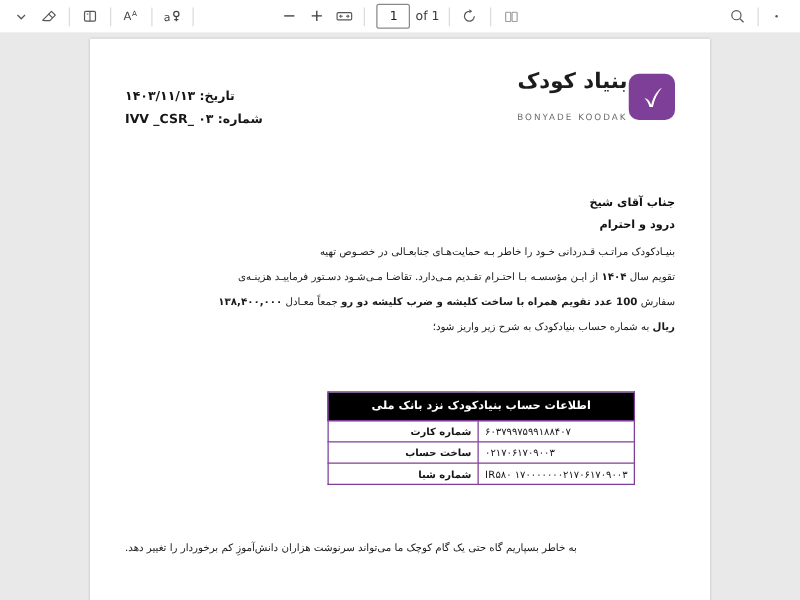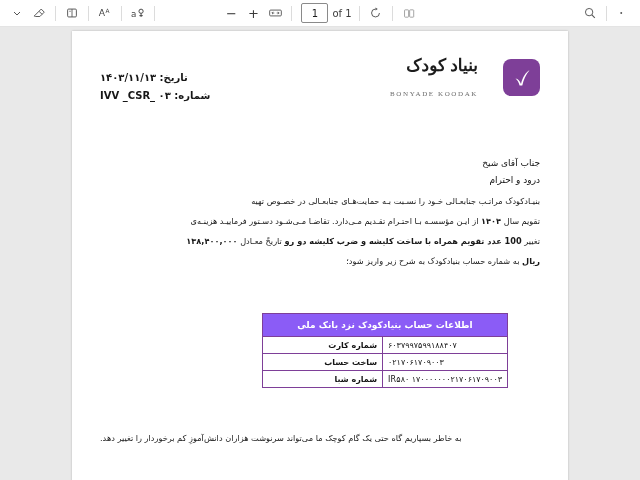--- a/index.html
+++ b/index.html
@@ -148,23 +148,22 @@
     font-size: 10px;
     font-weight: bold;
     line-height: 1.75;
     color: #161616;
     white-space: nowrap;
     margin-top: 12px;
   }
   .logo-wrap {
     display: flex;
     align-items: center;
-    gap: 25px;
+    gap: 1px;
     direction: rtl;
-    font-family: Liberation Serif, serif;
   }
   .logo-mark {
     width: 37px;
     height: 37px;
     border-radius: 8px;
     background: #7e3f98;
     display: flex;
     align-items: center;
     justify-content: center;
     flex: none;
@@ -187,21 +186,21 @@
     text-align: right;
   }
 
   
   .salutation {
     position: absolute;
     top: 124px;
     right: 28px;
     text-align: right;
     font-size: 9px;
-    font-weight: normal;
+    font-weight: bold;
     line-height: 1.85;
     color: #111;
     margin-left: 12px;
   }
 
   
   .body-text {
     position: absolute;
     top: 160px;
     right: 28px;
@@ -218,21 +217,21 @@
   .acct-table {
     position: absolute;
     top: 282px;
     right: 60px;
     left: 60px;
     border-collapse: collapse;
     table-layout: fixed;
     font-size: 8px;
   }
   .acct-table th {
-    background: #8b5cf6;
+    background: #000000;
     color: #ffffff;
     font-size: 9px;
     font-weight: bold;
     text-align: center;
     padding: 6px 4px;
     border: 1px solid #7e3f98;
   }
   .acct-table td {
     border: 1px solid #7e3f98;
     padding: 2px 5px;
@@ -378,26 +377,26 @@
             <div>شماره: IVV _CSR_ ۰۳</div>
           </div>
         </div>
 
         <div class="salutation">
           <div>جناب آقای شیخ</div>
           <div>درود و احترام</div>
         </div>
 
         <div class="body-text">
-          <p>بنیـادکودک مراتـب جنابعـالی خـود را نسـبت بـه حمایت‌هـای جنابعـالی در خصـوص تهیه</p>
+          <p>بنیـادکودک مراتـب قـدردانی خـود را خاطر بـه حمایت‌هـای جنابعـالی در خصـوص تهیه</p>
           <p>
             <span>تقویم سال </span><span class="b">۱۴۰۴</span><span> از ایـن مؤسسـه بـا احتـرام تقـدیم مـی‌دارد. تقاضـا مـی‌شـود دسـتور فرماییـد هزینـه‌ی</span>
           </p>
           <p>
-            <span>تغییر </span><span class="b">100 عدد تقویم همراه با ساخت کلیشه و ضرب کلیشه دو رو</span><span> تاریخً معـادل </span><span class="b">۱۳۸,۴۰۰,۰۰۰</span>
+            <span>سفارش </span><span class="b">100 عدد تقویم همراه با ساخت کلیشه و ضرب کلیشه دو رو</span><span> جمعاً معـادل </span><span class="b">۱۳۸,۴۰۰,۰۰۰</span>
           </p>
           <p>
             <span class="b">ریال</span><span> به شماره حساب بنیادکودک به شرح زیر واریز شود؛</span>
           </p>
         </div>
 
         <table class="acct-table">
           <thead>
             <tr>
               <th colspan="2">اطلاعات حساب بنیادکودک نزد بانک ملی</th>

